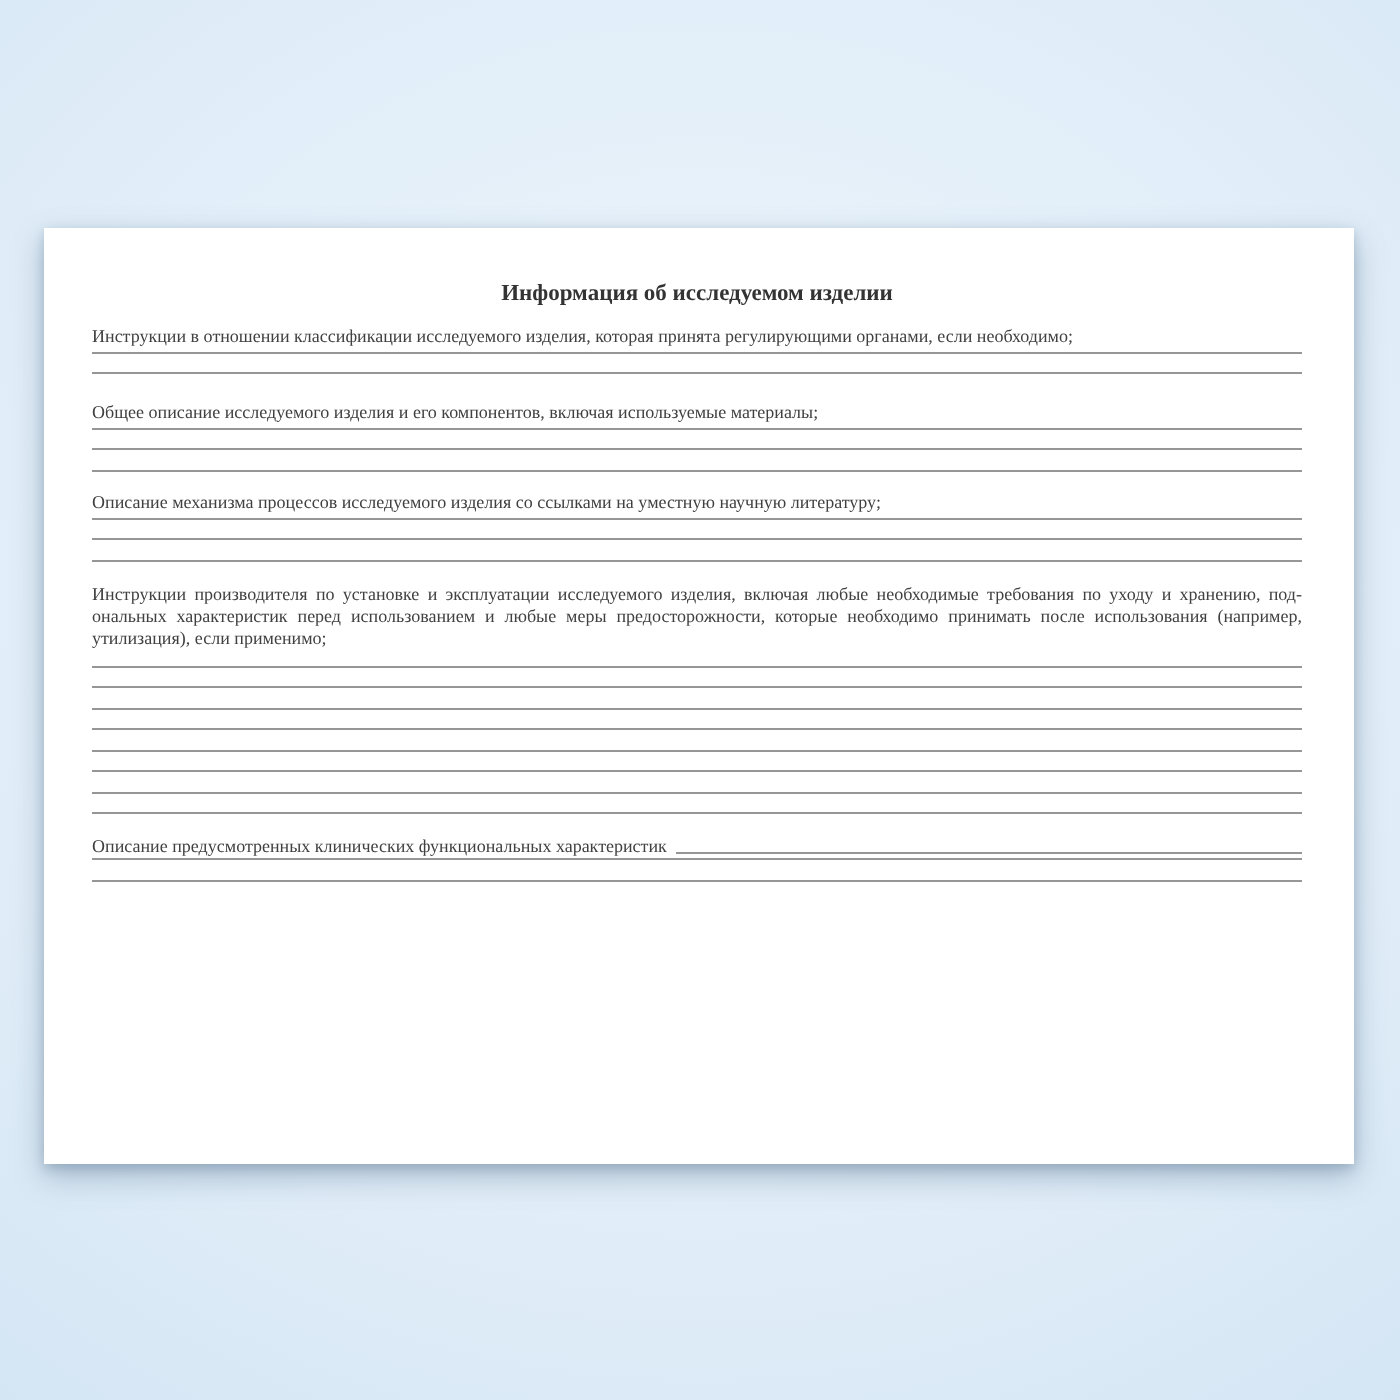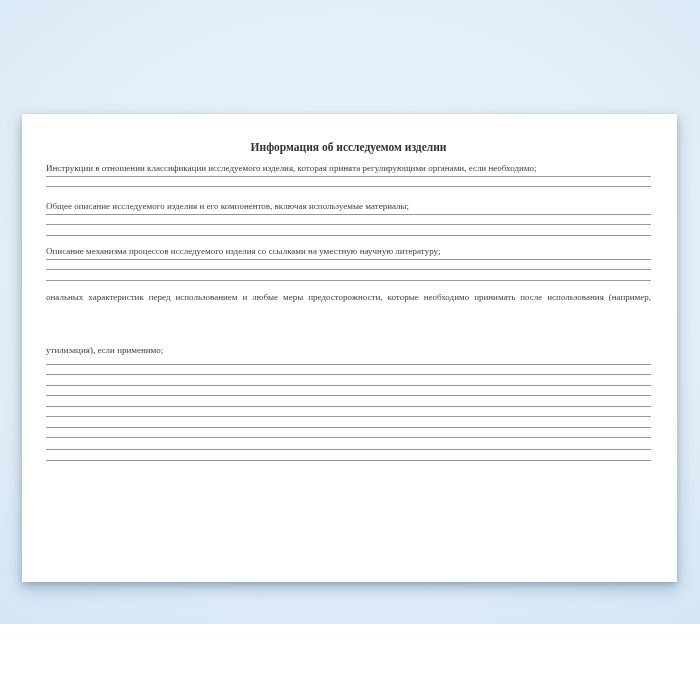--- a/index.html
+++ b/index.html
@@ -1,32 +1,32 @@
 <!DOCTYPE html>
 <html><head>
 <meta charset="utf-8">
 <style>
   html,body{margin:0;padding:0}
   .stage{
-    position:relative;width:700px;height:624px;overflow:hidden;
+    position:relative;width:700px;height:700px;overflow:hidden;
     background:radial-gradient(130% 115% at 50% 42%, #eef6fc 0%, #e0edf8 42%, #cde1f2 76%, #c2d8ec 100%);
   }
   .paper{
     position:absolute;left:22px;top:114px;width:655px;height:468px;background:#ffffff;
     box-shadow:0 6px 14px rgba(84,112,140,.42), 0 2px 5px rgba(84,112,140,.28);
   }
   .doc{
     position:absolute;inset:0;padding:0 26px 0 24px;
     font-family:"Liberation Serif","DejaVu Serif",serif;color:#404040;
   }
   .title{margin:26px 0 0;font-size:11.5px;line-height:14px;font-weight:bold;text-align:center;color:#333;}
   p.label{margin:0;font-size:9px;line-height:11px;white-space:nowrap;}
   .para{margin:0;}
   .jline{font-size:9px;line-height:11px;text-align:justify;text-align-last:justify;}
-  .jline.last{text-align:left;text-align-last:left;margin-top:42px;}
+  .jline.last{text-align:left;text-align-last:left;}
   .line{height:10.5px;box-sizing:border-box;border-bottom:1px solid #969696;}
   .sec1{margin-top:18px}   .sec1 .lines{margin-top:1.5px}
   .sec2{margin-top:8.5px}  .sec2 .lines{margin-top:-7.5px}
   .sec3{margin-top:14px}  .sec3 .lines{margin-top:-8px}
   .sec4{margin-top:8.5px}  .sec4 .lines{margin-top:-8.5px}
   .sec5{margin-top:10.5px} .sec5 .lines{margin-top:-8px}
   .sec6{margin-top:11.5px} .sec6 .lines{margin-top:-2px}
   .sec7{margin-top:10.5px} .sec7 .lines{margin-top:-9px}
   .inline-row{display:flex;align-items:flex-end;}
   .inline-row .fill{flex:1;border-bottom:1px solid #969696;margin:0 0 1.5px 5px;}
@@ -63,36 +63,41 @@
         <p class="label">Описание механизма процессов исследуемого изделия со ссылками на уместную научную литературу;</p>
         <div class="lines">
             <div class="line"></div>
             <div class="line"></div>
             <div class="line"></div>
           </div>
       </section>
 
       <section class="sec sec6">
         <div class="para">
+          <div class="jline">Инструкции производителя по установке и эксплуатации исследуемого изделия, включая любые необходимые требования по уходу и хранению, под-</div>
           <div class="jline">ональных характеристик перед использованием и любые меры предосторожности, которые необходимо принимать после использования (например,</div>
           <div class="jline last">утилизация), если применимо;</div>
         </div>
         <div class="lines">
             <div class="line"></div>
             <div class="line"></div>
             <div class="line"></div>
             <div class="line"></div>
             <div class="line"></div>
             <div class="line"></div>
             <div class="line"></div>
             <div class="line"></div>
           </div>
       </section>
 
       <section class="sec sec7">
+        <p class="label inline-row">
+          <span>Описание предусмотренных клинических функциональных характеристик</span>
+          <span class="fill"></span>
+        </p>
         <div class="lines">
             <div class="line"></div>
             <div class="line"></div>
           </div>
       </section>
 
     </div>
   </div>
 </div>
 

